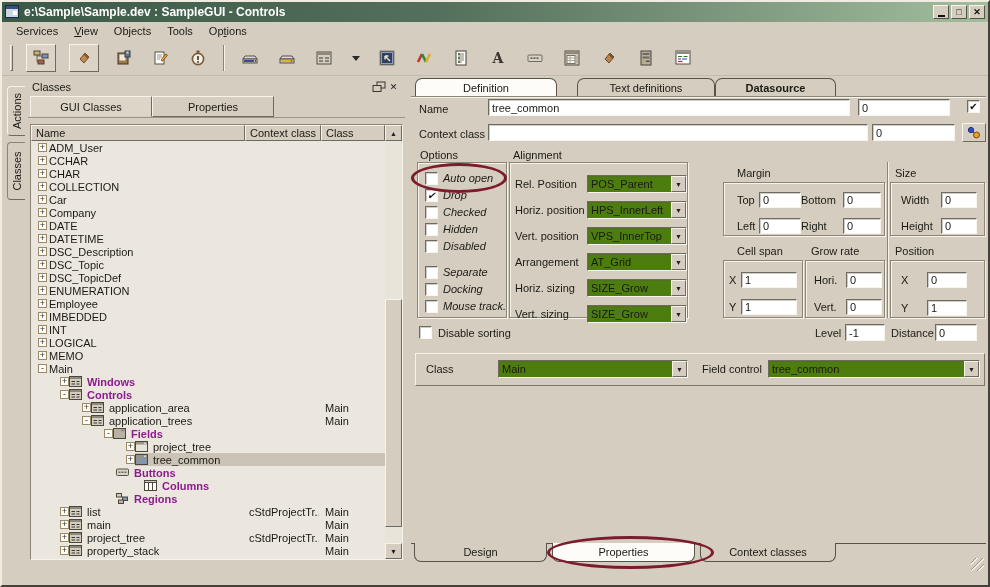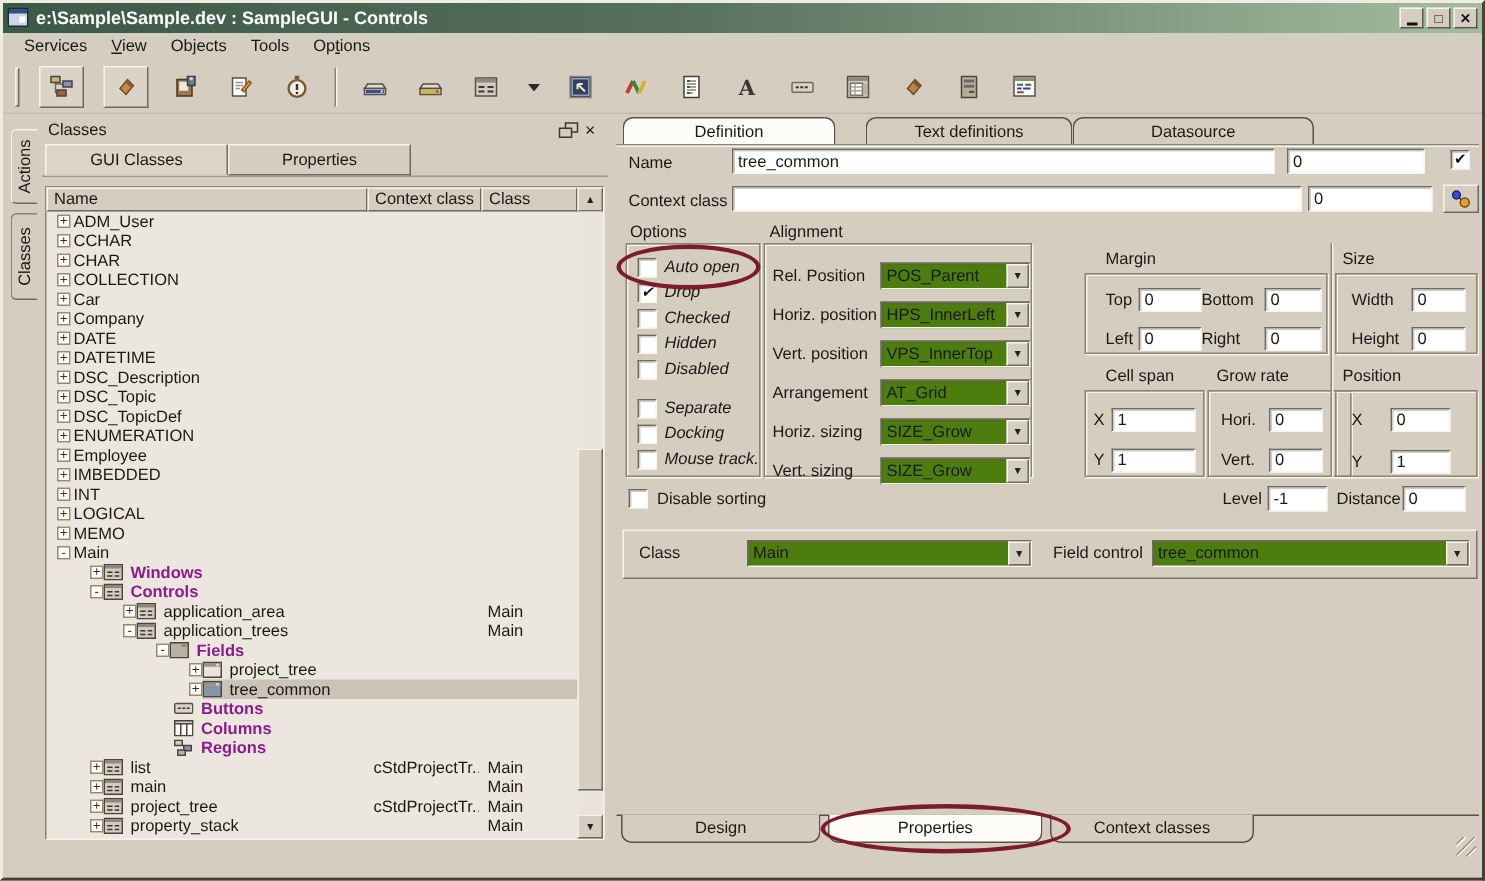--- a/index.html
+++ b/index.html
@@ -106,21 +106,21 @@
   .cb-row { display:flex; align-items:center; gap:5px; margin:3px 0 0 7px; height:14px; }
   .cb-row:first-child { margin-top:8px; }
   .cb-row.gap { margin-top:12px; }
   #alignBox { left:98px; top:86px; width:179px; height:156px; padding-top:8px; }
   .al-row { position:relative; display:flex; align-items:center; height:26px; padding-left:5px; }
   .al-row .lbl { width:72px; flex:none; }
   .al-row .dd { position:relative; width:134px; }
 
   #marginBox  { left:312px; top:106px; width:162px; height:54px; display:grid; grid-template-columns:22px 42px 42px 38px; padding:8px 0 0 13px; row-gap:7px; align-items:center; }
   #cellBox    { left:312px; top:184px; width:80px;  height:58px; display:grid; grid-template-columns:12px 56px; padding:9px 0 0 5px; row-gap:7px; align-items:center; }
-  #growBox    { left:394px; top:184px; width:96px;  height:58px; display:grid; grid-template-columns:32px 36px; padding:9px 0 0 8px; row-gap:7px; align-items:center; }
+  #growBox    { left:394px; top:184px; width:80px;  height:58px; display:grid; grid-template-columns:32px 36px; padding:9px 0 0 8px; row-gap:7px; align-items:center; }
   #sizeBox    { left:479px; top:106px; width:95px;  height:54px; display:grid; grid-template-columns:40px 36px; padding:8px 0 0 10px; row-gap:7px; align-items:center; }
   #posBox     { left:479px; top:184px; width:95px;  height:58px; display:grid; grid-template-columns:26px 40px; padding:10px 0 0 10px; row-gap:9px; align-items:center; }
   .gf { position:relative; height:16px; background:#fff; padding:1px 3px; line-height:13px;
         border:1px solid; border-color:#6f6a5e #f8f5ee #f8f5ee #6f6a5e; box-shadow:inset 1px 1px 0 rgba(90,85,75,.3); }
   .vline { position:absolute; left:476px; top:86px; height:156px; width:2px; border-left:1px solid #8b8577; border-right:1px solid #f6f3ea; }
 
   .classbox { position:absolute; left:4px; top:277px; width:570px; height:33px;
               border:1px solid; border-color:#f6f3ea #7c7669 #7c7669 #f6f3ea; }
 
   .bstrip { position:absolute; left:0; right:0; top:467px; border-top:1px solid #57524a; }
@@ -543,21 +543,21 @@
               <span class="rb" data-name="tree-row-body">
                 <span class="ticon" data-name="button-icon">
                   <svg width="13" height="11" viewBox="0 0 13 11" xmlns="http://www.w3.org/2000/svg">
                     <rect x="0.5" y="2" width="12" height="6.5" rx="1" fill="#d9d3c6" stroke="#55504a"></rect>
                     <path d="M2.5 5.2h8" stroke="#3a3630" stroke-dasharray="2 1"></path>
                   </svg>
                 </span>
                 <span class="tname" data-name="tree-item-label">Buttons</span>
               </span>
             </div>
-            <div class="trow grp" data-name="tree-row" style="padding-left: 73px;">
+            <div class="trow grp" data-name="tree-row" style="padding-left: 101px;">
               <span class="exp-sp" data-name="indent-spacer"></span>
               <span class="rb" data-name="tree-row-body">
                 <span class="ticon" data-name="columns-icon">
                   <svg width="13" height="11" viewBox="0 0 13 11" xmlns="http://www.w3.org/2000/svg">
                     <rect x="0.5" y="0.5" width="12" height="10" fill="#fdfdfa" stroke="#4a463e"></rect>
                     <path d="M4.5 0.5v10M8.5 0.5v10" stroke="#4a463e"></path>
                     <rect x="0.5" y="0.5" width="12" height="2" fill="#d3cdc0" stroke="#4a463e"></rect>
                   </svg>
                 </span>
                 <span class="tname" data-name="tree-item-label">Columns</span>
@@ -639,21 +639,21 @@
           <div class="sb-thumb" data-name="scrollbar-thumb"></div>
           <div class="sb-btn sb-down" data-name="scroll-down-icon">▼</div>
         </div>
       </div>
     </div>
 
     <div class="rightpanel" data-name="definition-panel">
       <div class="rtabs" data-name="definition-tab-strip" id="rtabs">
           <span class="rtab active" data-name="tab-definition" style="width: 142px;">Definition</span>
           <span class="rtab" data-name="tab-text-definitions" style="width: 138px; margin-left: 20px;">Text definitions</span>
-          <span class="rtab" data-name="tab-datasource" style="width: 161px;">Datasource</span>
+          <span class="rtab" data-name="tab-datasource" style="width: 121px; font-weight: bold;">Datasource</span>
         </div>
       <div class="rp-line" data-name="tab-divider"></div>
 
       <span class="flabel" style="left:8px;top:27px" data-name="name-label">Name</span>
       <span class="tf" style="left:77px;top:23px;width:362px" data-name="name-input">tree_common</span>
       <span class="tf" style="left:447px;top:23px;width:92px" data-name="name-aux-input">0</span>
       <span class="cb abs" style="left:556px;top:24px" data-name="name-checkbox">✔</span>
 
       <span class="flabel" style="left:8px;top:52px" data-name="context-class-label">Context class</span>
       <span class="tf" style="left:77px;top:48px;width:380px" data-name="context-class-input"></span>

